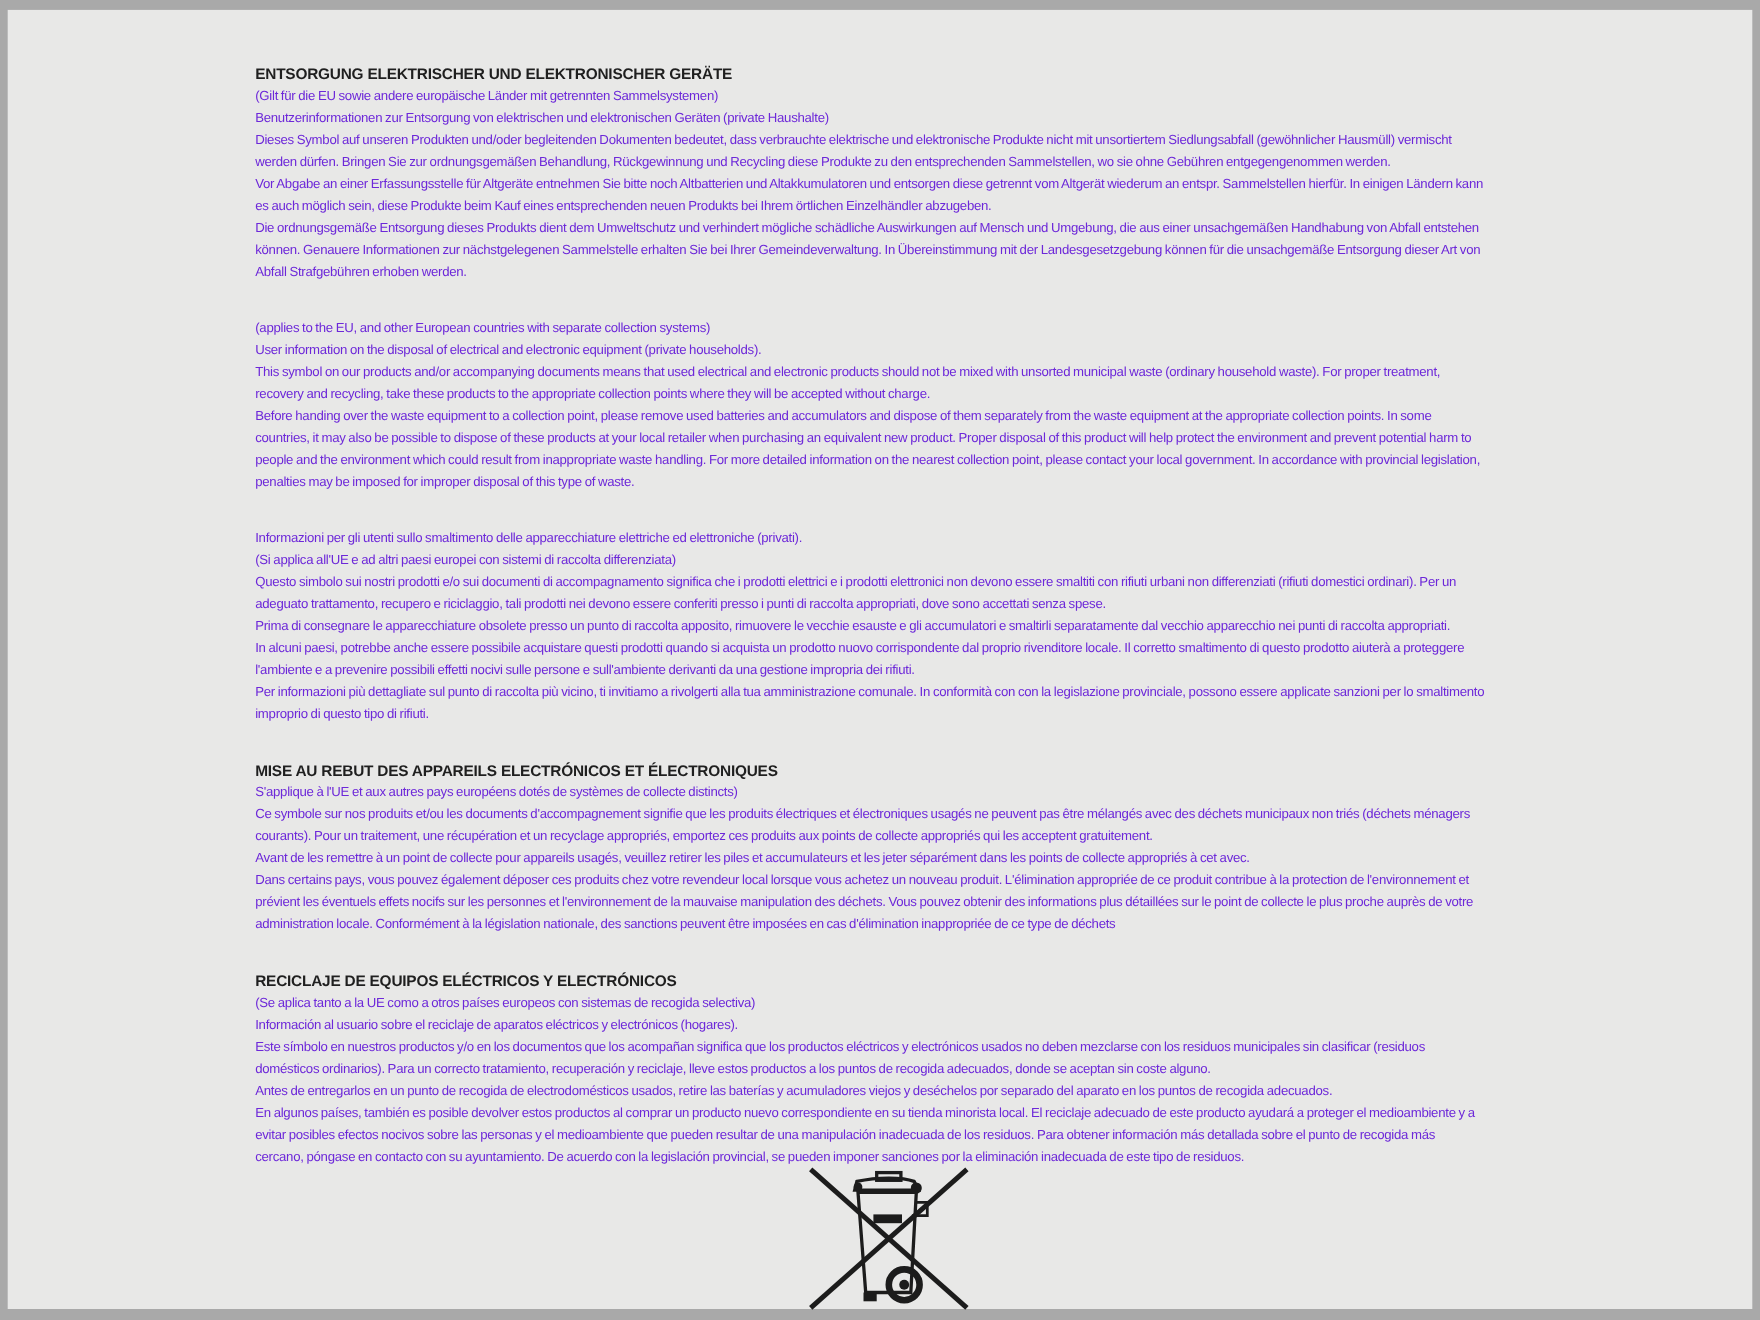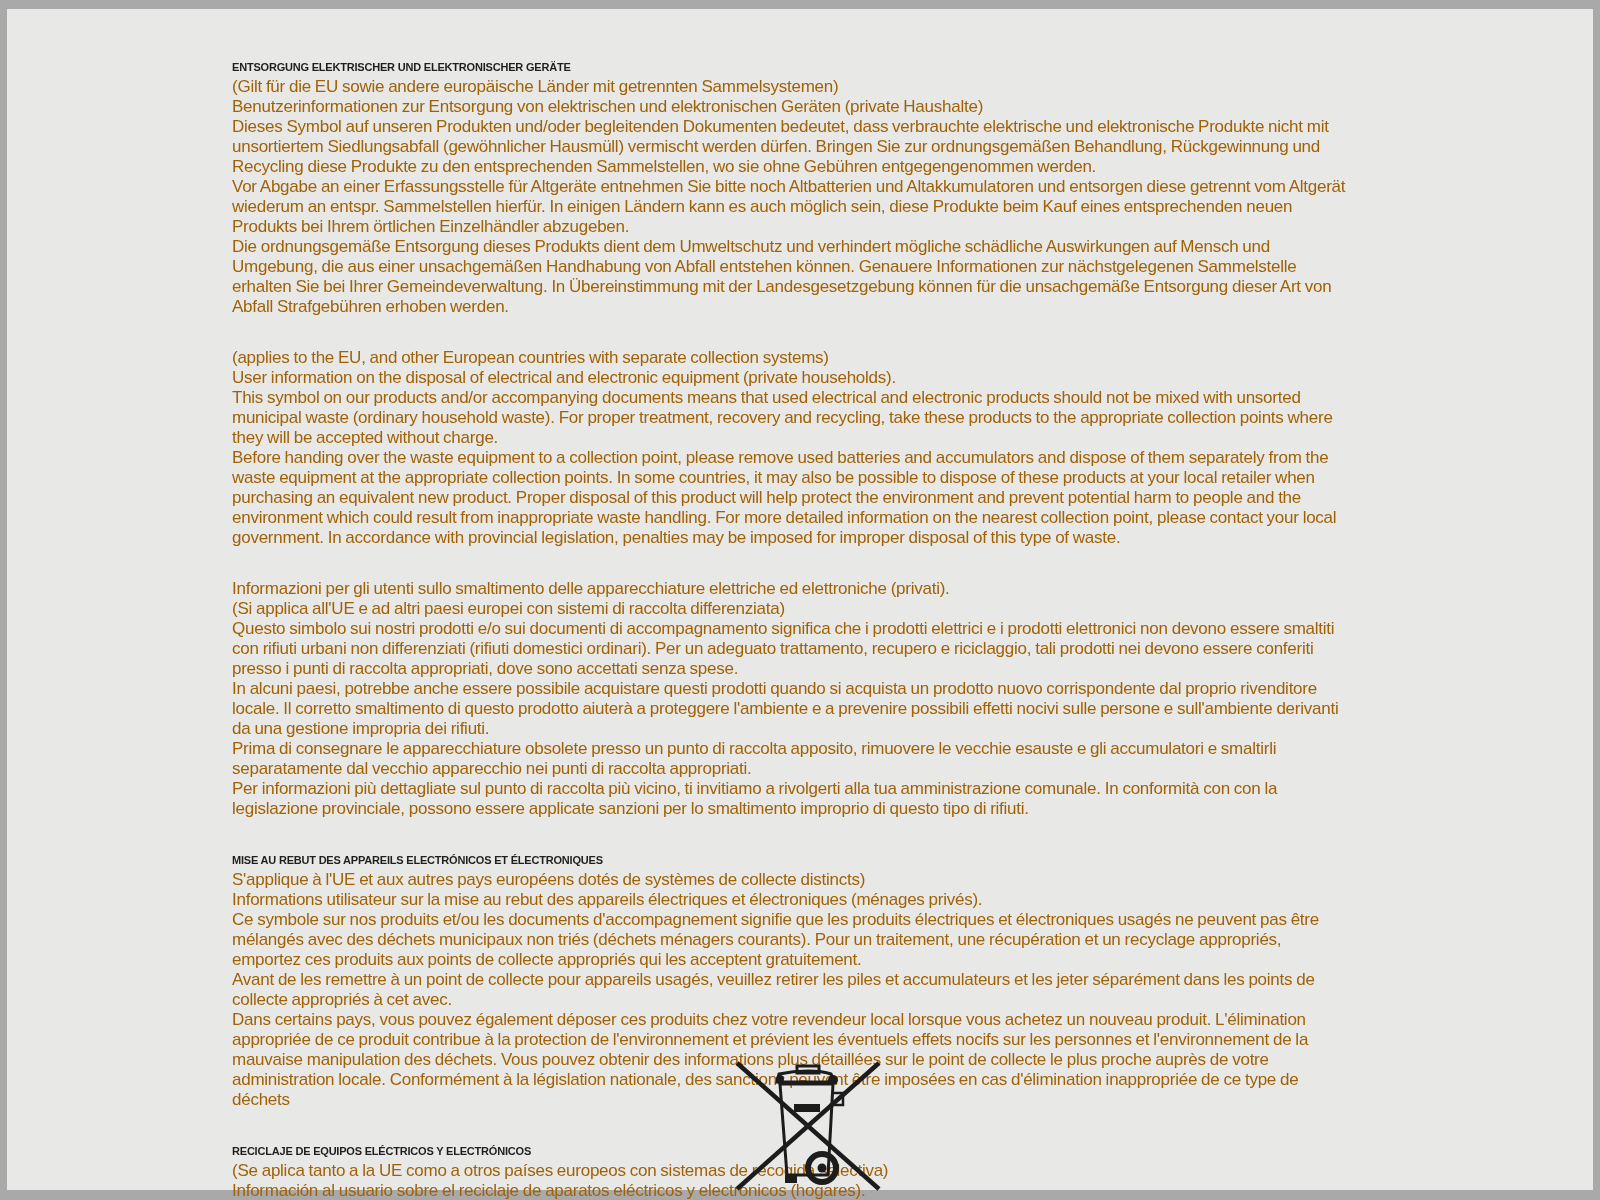--- a/index.html
+++ b/index.html
@@ -24,33 +24,33 @@
     top: 48px;
     left: 225px;
     width: 1118px;
     color: #262626;
   }
   .section {
     margin-bottom: 31px;
   }
   .section h2 {
     margin: 0;
-    font-size: 11px;
+    font-size: 14px;
     line-height: 20px;
     font-weight: bold;
     letter-spacing: -0.2px;
     color: #1f1f1f;
   }
   .section p {
     margin: 0;
-    font-size: 17px;
+    font-size: 12px;
     line-height: 20px;
     letter-spacing: -0.25px;
     word-spacing: -0.5px;
-    color: #a16207;
+    color: #6d28d9;
   }
   .symbol-wrap {
     position: absolute;
     top: 1046px;
     left: 0;
     width: 1600px;
     display: flex;
     justify-content: center;
   }
   .symbol-wrap svg {
@@ -76,29 +76,28 @@
       <p>(applies to the EU, and other European countries with separate collection systems)</p>
       <p>User information on the disposal of electrical and electronic equipment (private households).</p>
       <p>This symbol on our products and/or accompanying documents means that used electrical and electronic products should not be mixed with unsorted municipal waste (ordinary household waste). For proper treatment, recovery and recycling, take these products to the appropriate collection points where they will be accepted without charge.</p>
       <p>Before handing over the waste equipment to a collection point, please remove used batteries and accumulators and dispose of them separately from the waste equipment at the appropriate collection points. In some countries, it may also be possible to dispose of these products at your local retailer when purchasing an equivalent new product. Proper disposal of this product will help protect the environment and prevent potential harm to people and the environment which could result from inappropriate waste handling. For more detailed information on the nearest collection point, please contact your local government. In accordance with provincial legislation, penalties may be imposed for improper disposal of this type of waste.</p>
     </div>
 
     <div class="section">
       <p>Informazioni per gli utenti sullo smaltimento delle apparecchiature elettriche ed elettroniche (privati).</p>
       <p>(Si applica all'UE e ad altri paesi europei con sistemi di raccolta differenziata)</p>
       <p>Questo simbolo sui nostri prodotti e/o sui documenti di accompagnamento significa che i prodotti elettrici e i prodotti elettronici non devono essere smaltiti con rifiuti urbani non differenziati (rifiuti domestici ordinari). Per un adeguato trattamento, recupero e riciclaggio, tali prodotti nei devono essere conferiti presso i punti di raccolta appropriati, dove sono accettati senza spese.</p>
+      <p>Prima di consegnare le apparecchiature obsolete presso un punto di raccolta apposito, rimuovere le vecchie esauste e gli accumulatori e smaltirli separatamente dal vecchio apparecchio nei punti di raccolta appropriati.</p>
       <p>In alcuni paesi, potrebbe anche essere possibile acquistare questi prodotti quando si acquista un prodotto nuovo corrispondente dal proprio rivenditore locale. Il corretto smaltimento di questo prodotto aiuterà a proteggere l'ambiente e a prevenire possibili effetti nocivi sulle persone e sull'ambiente derivanti da una gestione impropria dei rifiuti.</p>
-      <p>Prima di consegnare le apparecchiature obsolete presso un punto di raccolta apposito, rimuovere le vecchie esauste e gli accumulatori e smaltirli separatamente dal vecchio apparecchio nei punti di raccolta appropriati.</p>
       <p>Per informazioni più dettagliate sul punto di raccolta più vicino, ti invitiamo a rivolgerti alla tua amministrazione comunale. In conformità con con la legislazione provinciale, possono essere applicate sanzioni per lo smaltimento improprio di questo tipo di rifiuti.</p>
     </div>
 
     <div class="section">
       <h2>MISE AU REBUT DES APPAREILS ELECTRÓNICOS ET ÉLECTRONIQUES</h2>
       <p>S'applique à l'UE et aux autres pays européens dotés de systèmes de collecte distincts)</p>
-      <p>Informations utilisateur sur la mise au rebut des appareils électriques et électroniques (ménages privés).</p>
       <p>Ce symbole sur nos produits et/ou les documents d'accompagnement signifie que les produits électriques et électroniques usagés ne peuvent pas être mélangés avec des déchets municipaux non triés (déchets ménagers courants). Pour un traitement, une récupération et un recyclage appropriés, emportez ces produits aux points de collecte appropriés qui les acceptent gratuitement.</p>
       <p>Avant de les remettre à un point de collecte pour appareils usagés, veuillez retirer les piles et accumulateurs et les jeter séparément dans les points de collecte appropriés à cet avec.</p>
       <p>Dans certains pays, vous pouvez également déposer ces produits chez votre revendeur local lorsque vous achetez un nouveau produit. L'élimination appropriée de ce produit contribue à la protection de l'environnement et prévient les éventuels effets nocifs sur les personnes et l'environnement de la mauvaise manipulation des déchets. Vous pouvez obtenir des informations plus détaillées sur le point de collecte le plus proche auprès de votre administration locale. Conformément à la législation nationale, des sanctions peuvent être imposées en cas d'élimination inappropriée de ce type de déchets</p>
     </div>
 
     <div class="section">
       <h2>RECICLAJE DE EQUIPOS ELÉCTRICOS Y ELECTRÓNICOS</h2>
       <p>(Se aplica tanto a la UE como a otros países europeos con sistemas de recogida selectiva)</p>
       <p>Información al usuario sobre el reciclaje de aparatos eléctricos y electrónicos (hogares).</p>
       <p>Este símbolo en nuestros productos y/o en los documentos que los acompañan significa que los productos eléctricos y electrónicos usados no deben mezclarse con los residuos municipales sin clasificar (residuos domésticos ordinarios). Para un correcto tratamiento, recuperación y reciclaje, lleve estos productos a los puntos de recogida adecuados, donde se aceptan sin coste alguno.</p>

